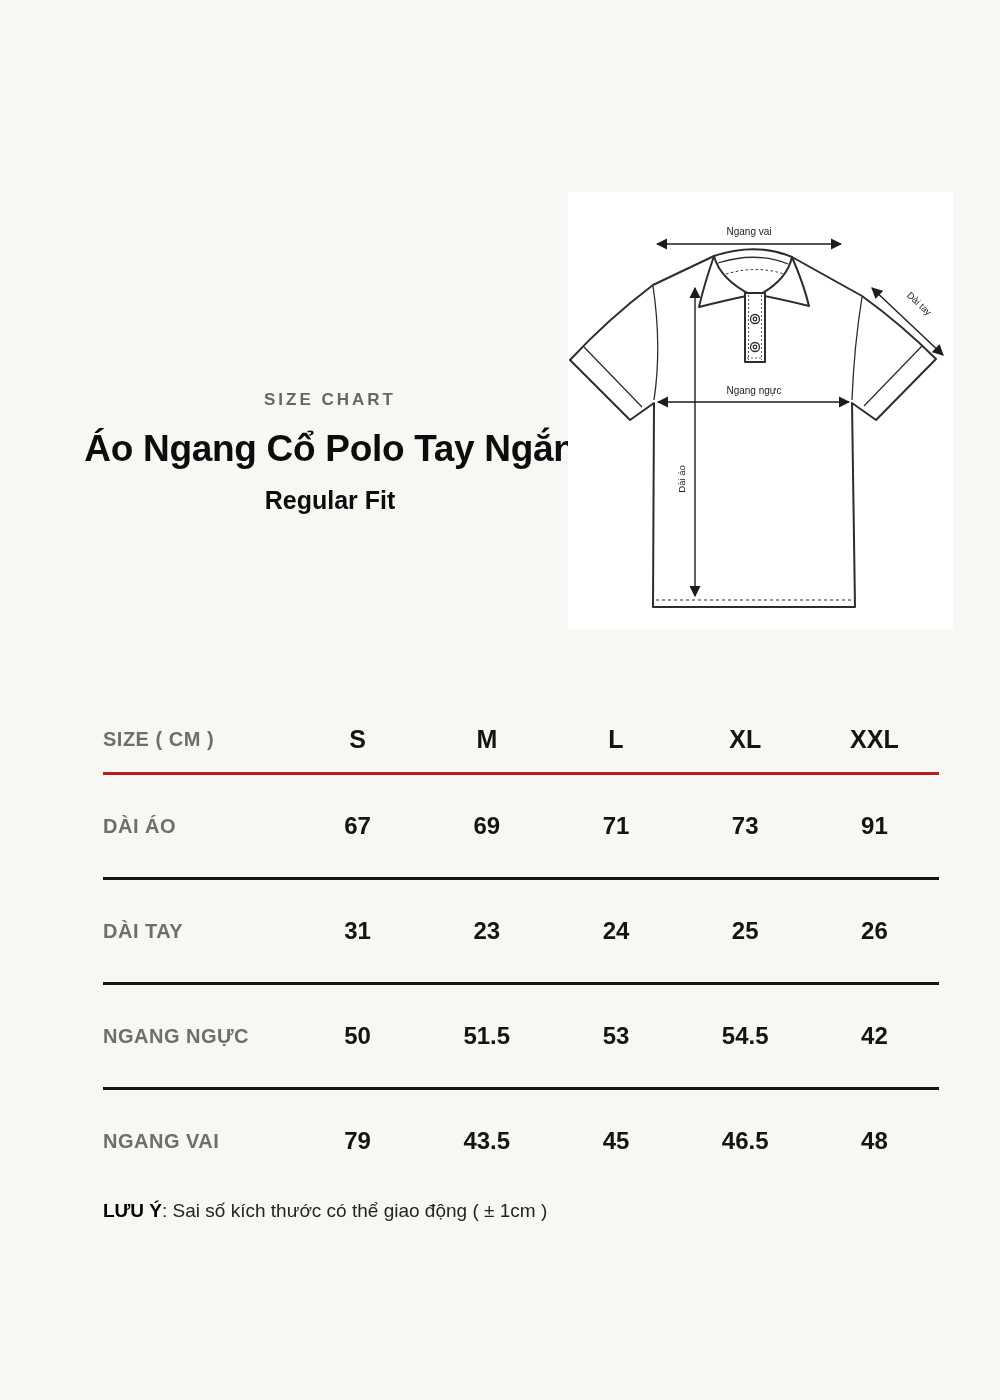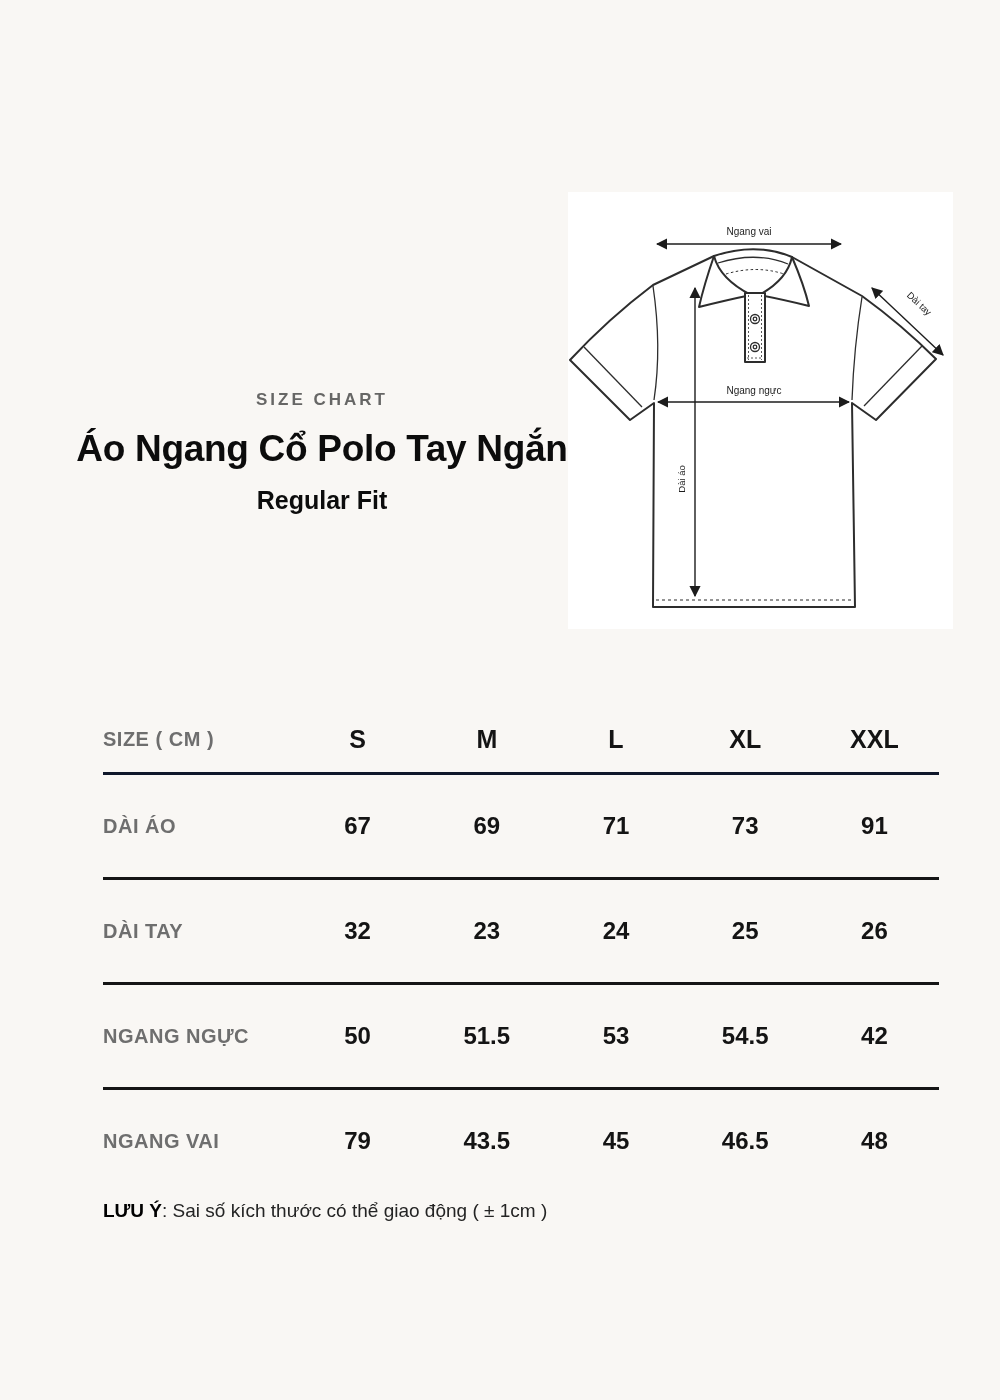--- a/index.html
+++ b/index.html
@@ -6,21 +6,21 @@
   body {
     width: 1000px; height: 1400px;
     background: #f9f7f4;
     font-family: "Liberation Sans", sans-serif;
     position: relative;
     overflow: hidden;
     color: #111;
   }
   
   .intro {
-    position: absolute; left: 58px; top: 390px; width: 528px;
+    position: absolute; left: 66px; top: 390px; width: 528px;
     text-align: center;
   }
   .eyebrow {
     font-size: 17px; font-weight: 700; letter-spacing: 3px;
     color: #666665;
   }
   .title {
     margin: 18px 0 0 0;
     font-size: 37px; font-weight: 700; letter-spacing: -0.3px;
     color: #0c0c0c; white-space: nowrap;
@@ -39,21 +39,21 @@
     font-family: "Liberation Sans", sans-serif;
     fill: #1c1c1c;
   }
   
   .size-table { position: absolute; left: 103px; top: 706px; width: 836px; }
   .t-row {
     display: grid;
     grid-template-columns: 190px repeat(5, 1fr);
     align-items: center;
   }
-  .t-row.head { height: 66px; border-bottom: 3px solid #0f172a; }
+  .t-row.head { height: 66px; border-bottom: 3px solid #b91c1c; }
   .t-row.data { height: 102px; border-bottom: 3px solid #151515; }
   .t-row.data.last { border-bottom: none; }
   .t-label {
     font-size: 20px; font-weight: 700; letter-spacing: 0.5px;
     color: #6e6e6e; white-space: nowrap;
   }
   .t-cell {
     text-align: center; font-weight: 700;
     font-size: 24px; color: #141414;
   }
@@ -145,21 +145,21 @@
       <div class="t-label">DÀI ÁO</div>
       <div class="t-cell">67</div>
       <div class="t-cell">69</div>
       <div class="t-cell">71</div>
       <div class="t-cell">73</div>
       <div class="t-cell">91</div>
     </div>
 
     <div class="t-row data">
       <div class="t-label">DÀI TAY</div>
-      <div class="t-cell">32</div>
+      <div class="t-cell">31</div>
       <div class="t-cell">23</div>
       <div class="t-cell">24</div>
       <div class="t-cell">25</div>
       <div class="t-cell">26</div>
     </div>
 
     <div class="t-row data">
       <div class="t-label">NGANG NGỰC</div>
       <div class="t-cell">50</div>
       <div class="t-cell">51.5</div>

